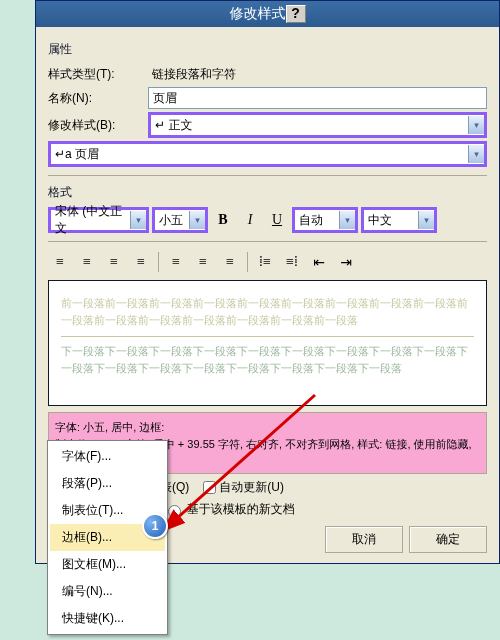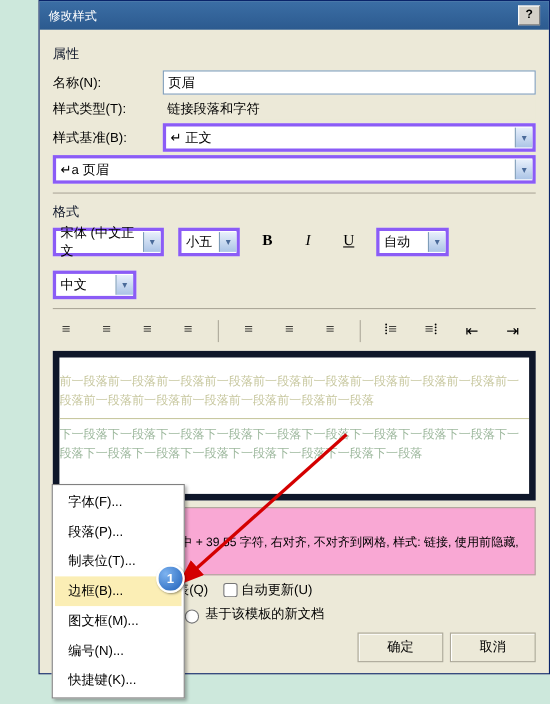--- a/index.html
+++ b/index.html
@@ -1,36 +1,36 @@
 <!DOCTYPE html>
 <html><head>
 <meta charset="utf-8">
 <style>
 body{margin:0;font:12px "Microsoft YaHei",SimSun,sans-serif;background:#cde8dc;width:500px;height:640px;overflow:hidden;position:relative}
 .dialog{position:absolute;left:35px;top:0;right:0;background:#ece9d8;border:1px solid #0a246a}
-.titlebar{background:linear-gradient(#3b6ea5,#2c5a8f);color:#fff;padding:4px 8px;font-size:11px;display:flex;justify-content:space-between;align-items:center}
+.titlebar{background:linear-gradient(#3b6ea5,#2c5a8f);color:#fff;padding:4px 8px;font-size:14px;display:flex;justify-content:center;align-items:center}
 .titlebar .help{width:18px;height:16px;background:#d4d0c8;color:#000;text-align:center;border:1px solid #fff;border-right-color:#808080;border-bottom-color:#808080;font-weight:bold;line-height:14px}
 .body{padding:10px 12px}
 .section-label{margin:4px 0 6px;color:#0f172a}
 .row{display:flex;align-items:center;margin:3px 0}
 .row label{width:100px}
 .field{flex:1;border:1px solid #7f9db9;background:#fff;padding:2px 4px;height:16px;display:flex;align-items:center}
 .field.ro{background:#ece9d8;border:none}
 .combo{display:flex;align-items:center;border:3px solid #8b5cf6;background:#fff;height:20px}
 .combo span{padding:0 4px;flex:1}
 .combo .arrow,.dd-arrow{width:15px;height:18px;background:linear-gradient(#e8f0fb,#abc4e6);border-left:1px solid #7f9db9;display:flex;align-items:center;justify-content:center;color:#4a6a99;font-size:9px}
 hr{border:none;border-top:1px solid #aca899;margin:8px 0}
-.toolbar{display:flex;gap:13px;align-items:center;flex-wrap:wrap}
+.toolbar{display:flex;gap:3px;align-items:center;flex-wrap:wrap}
 .combo.sm{width:95px}
 .combo.xs{width:50px}
 .combo.md{width:60px}
 .combo.lg{width:70px}
 .tbtn{width:22px;height:22px;border:1px solid transparent;display:flex;align-items:center;justify-content:center;font-family:"Times New Roman";font-size:14px}
 .sep{width:1px;height:20px;background:#aca899;margin:0 2px}
-.preview{border:6px solid #0f172a;background:#fff;margin:6px 0;padding:14px 0;height:96px;font-size:11px;color:#c8c8a0;line-height:1.5;overflow:hidden}
+.preview{border:1px solid #0f172a;background:#fff;margin:6px 0;padding:14px 12px;height:96px;font-size:11px;color:#c8c8a0;line-height:1.5;overflow:hidden}
 .preview .p2{color:#9db89d;border-top:1px solid #c8c8a0;margin-top:8px;padding-top:6px}
 .desc{border:1px solid #aca899;background:#f9a8d4;padding:6px;font-size:11px;line-height:1.5;height:48px}
 .chk-row{display:flex;gap:14px;margin:5px 0;align-items:center}
 .chk{display:flex;align-items:center;gap:3px}
 .chk input{margin:0}
 .radio{display:flex;align-items:center;gap:3px}
 .btn{border:1px solid #aca899;background:#ece9d8;padding:2px 8px;height:21px;display:inline-flex;align-items:center;box-shadow:inset 1px 1px #fff}
 .btn-row{display:flex;justify-content:space-between;margin-top:8px}
 .btn-row .right{display:flex;gap:6px}
 .btn.wide{min-width:60px;justify-content:center}
@@ -44,33 +44,33 @@
 <body>
 
 <div class="dialog">
   <div class="titlebar">
     <span>修改样式</span>
     <span class="help">?</span>
   </div>
   <div class="body">
     <div class="section-label">属性</div>
     <div class="row">
+        <label>样式类型(T):</label>
+      <div class="field ro">
+          <span>链接段落和字符</span>
+        </div>
+      </div>
+    <div class="row">
         <label>名称(N):</label>
       <div class="field">
           <span>页眉</span>
         </div>
       </div>
     <div class="row">
-        <label>样式类型(T):</label>
-      <div class="field ro">
-          <span>链接段落和字符</span>
-        </div>
-      </div>
-    <div class="row">
-        <label>样式基准(B):</label>
+        <label>修改样式(B):</label>
       <div class="combo" style="flex:1">
           <span>↵ 正文</span>
           <div class="arrow">▾</div>
         </div>
       </div>
     <div class="row">
       <div class="combo" style="flex:1">
           <span>↵a 页眉</span>
           <div class="arrow">▾</div>
         </div>
@@ -144,22 +144,22 @@
           <span>仅限此文档(D)</span>
         </label>
       <label class="radio">
           <input type="radio" style="">
           <span>基于该模板的新文档</span>
         </label>
     </div>
     <div class="btn-row">
       <div class="btn"><span>格式(O)</span>&nbsp;▾</div>
       <div class="right">
+        <div class="btn wide">取消</div>
         <div class="btn wide">确定</div>
-        <div class="btn wide">取消</div>
       </div>
     </div>
   </div>
 </div>
 
 <div class="menu">
   <div class="menu-item">字体(F)...</div>
   <div class="menu-item">段落(P)...</div>
   <div class="menu-item">制表位(T)...</div>
   <div class="menu-item hl">边框(B)...</div>

